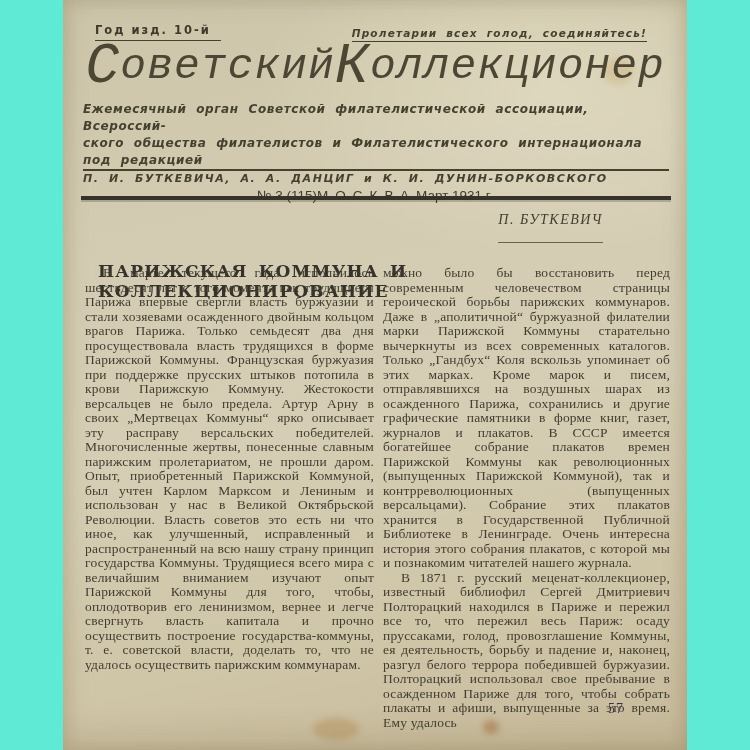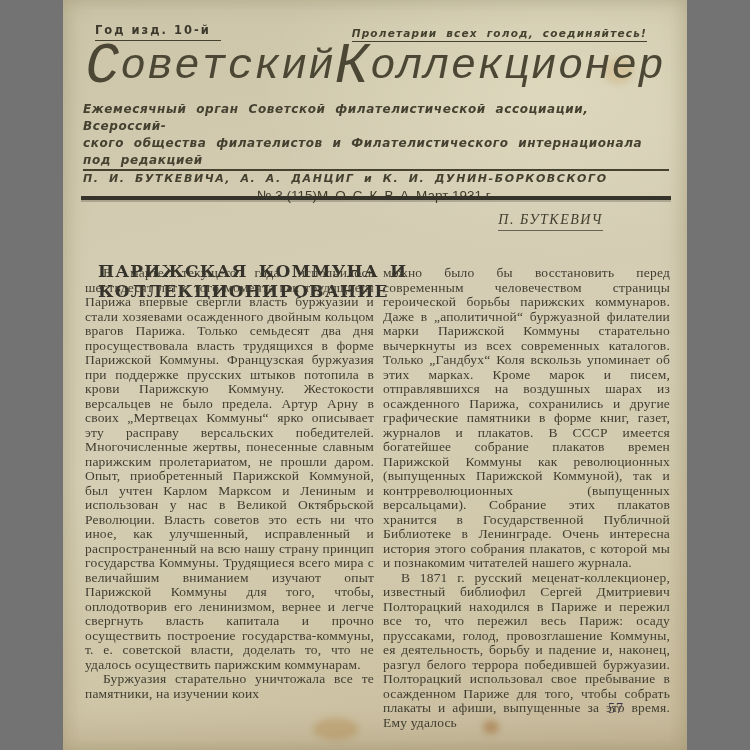--- a/index.html
+++ b/index.html
@@ -1,21 +1,21 @@
 <!DOCTYPE html>
 <html><head>
 <meta charset="utf-8">
 <style>
   * { margin:0; padding:0; box-sizing:border-box; }
   html,body { width:750px; height:750px; }
   body { font-family:"Liberation Serif", serif; }
 
   .photo {
     position:relative; width:750px; height:750px;
-    background:#737373; overflow:hidden;
+    background:#5eead4; overflow:hidden;
   }
 
   .page {
     position:absolute; left:63px; top:0; width:624px; height:750px;
     background:
       radial-gradient(ellipse 420px 240px at 78% 12%, rgba(255,250,225,.28), rgba(255,250,225,0) 70%),
       linear-gradient(168deg, #ccc5a9 0%, #d3ccb2 30%, #d5ceb4 55%, #cfc5a7 80%, #c7ba9b 100%);
     box-shadow: inset 0 -16px 28px rgba(115,92,50,.16),
                 inset 0 8px 18px rgba(130,120,85,.10),
                 inset -6px 0 12px rgba(130,115,75,.10),
@@ -69,21 +69,21 @@
     font-family:Liberation Sans, sans-serif; font-size:13.5px; color:#3e3b2d;
   }
   .issue-bar .city { letter-spacing:7px; }
   .rule-thick { position:absolute; left:18px; width:590px; height:4px; background:#36342a; top:196px;
                 box-shadow:0 2px 0 rgba(54,52,42,.25); }
 
   .author {
     position:absolute; right:84px; top:212px;
     font-family:"Liberation Serif", serif; font-style:italic;
     font-size:14px; letter-spacing:1.5px; color:#413e30;
-    border-bottom:1px solid rgba(65,62,48,.75); padding-bottom:2px;
+    border-bottom:1px solid rgba(65,62,48,.75); padding-bottom:14px;
   }
 
   .headline {
     position:absolute; left:35px; top:236px;
     font-family:"DejaVu Serif", serif; font-weight:bold;
     font-size:17px; letter-spacing:1.2px; word-spacing:4px; color:#34322a;margin-top:25px;
   }
 
   .col {
     position:absolute; top:266px; width:289px;
@@ -136,21 +136,20 @@
     </div>
 
     <div class="rule-thick"></div>
 
     <div class="author">П. БУТКЕВИЧ</div>
 
     <div class="headline">ПАРИЖСКАЯ КОММУНА И КОЛЛЕКЦИОНИРОВАНИЕ</div>
 
     <div class="col left">
       <p class="para">В марте текущего года исполнилось шестьдесят лет с того момента как трудящиеся Парижа впервые свергли власть буржуазии и стали хозяевами осажденного двойным кольцом врагов Парижа. Только семьдесят два дня просуществовала власть трудящихся в форме Парижской Коммуны. Французская буржуазия при поддержке прусских штыков потопила в крови Парижскую Коммуну. Жестокости версальцев не было предела. Артур Арну в своих „Мертвецах Коммуны“ ярко описывает эту расправу версальских победителей. Многочисленные жертвы, понесенные славным парижским пролетариатом, не прошли даром. Опыт, приобретенный Парижской Коммуной, был учтен Карлом Марксом и Лениным и использован у нас в Великой Октябрьской Революции. Власть советов это есть ни что иное, как улучшенный, исправленный и распространенный на всю нашу страну принцип государства Коммуны. Трудящиеся всего мира с величайшим вниманием изучают опыт Парижской Коммуны для того, чтобы, оплодотворив его ленинизмом, вернее и легче свергнуть власть капитала и прочно осуществить построение государства-коммуны, т. е. советской власти, доделать то, что не удалось осуществить парижским коммунарам.</p>
-      <p class="para">Буржуазия старательно уничтожала все те памятники, на изучении коих</p>
     </div>
 
     <div class="col right">
       <p class="para noindent">можно было бы восстановить перед современным человечеством страницы героической борьбы парижских коммунаров. Даже в „аполитичной“ буржуазной филателии марки Парижской Коммуны старательно вычеркнуты из всех современных каталогов. Только „Гандбух“ Коля вскользь упоминает об этих марках. Кроме марок и писем, отправлявшихся на воздушных шарах из осажденного Парижа, сохранились и другие графические памятники в форме книг, газет, журналов и плакатов. В СССР имеется богатейшее собрание плакатов времен Парижской Коммуны как революционных (выпущенных Парижской Коммуной), так и контрреволюционных (выпущенных версальцами). Собрание этих плакатов хранится в Государственной Публичной Библиотеке в Ленинграде. Очень интересна история этого собрания плакатов, с которой мы и познакомим читателей нашего журнала.</p>
       <p class="para">В 1871 г. русский меценат-коллекционер, известный библиофил Сергей Дмитриевич Полторацкий находился в Париже и пережил все то, что пережил весь Париж: осаду пруссаками, голод, провозглашение Коммуны, ея деятельность, борьбу и падение и, наконец, разгул белого террора победившей буржуазии. Полторацкий использовал свое пребывание в осажденном Париже для того, чтобы собрать плакаты и афиши, выпущенные за это время. Ему удалось</p>
     </div>
 
     <div class="pageno">57</div>
 
   </div>

